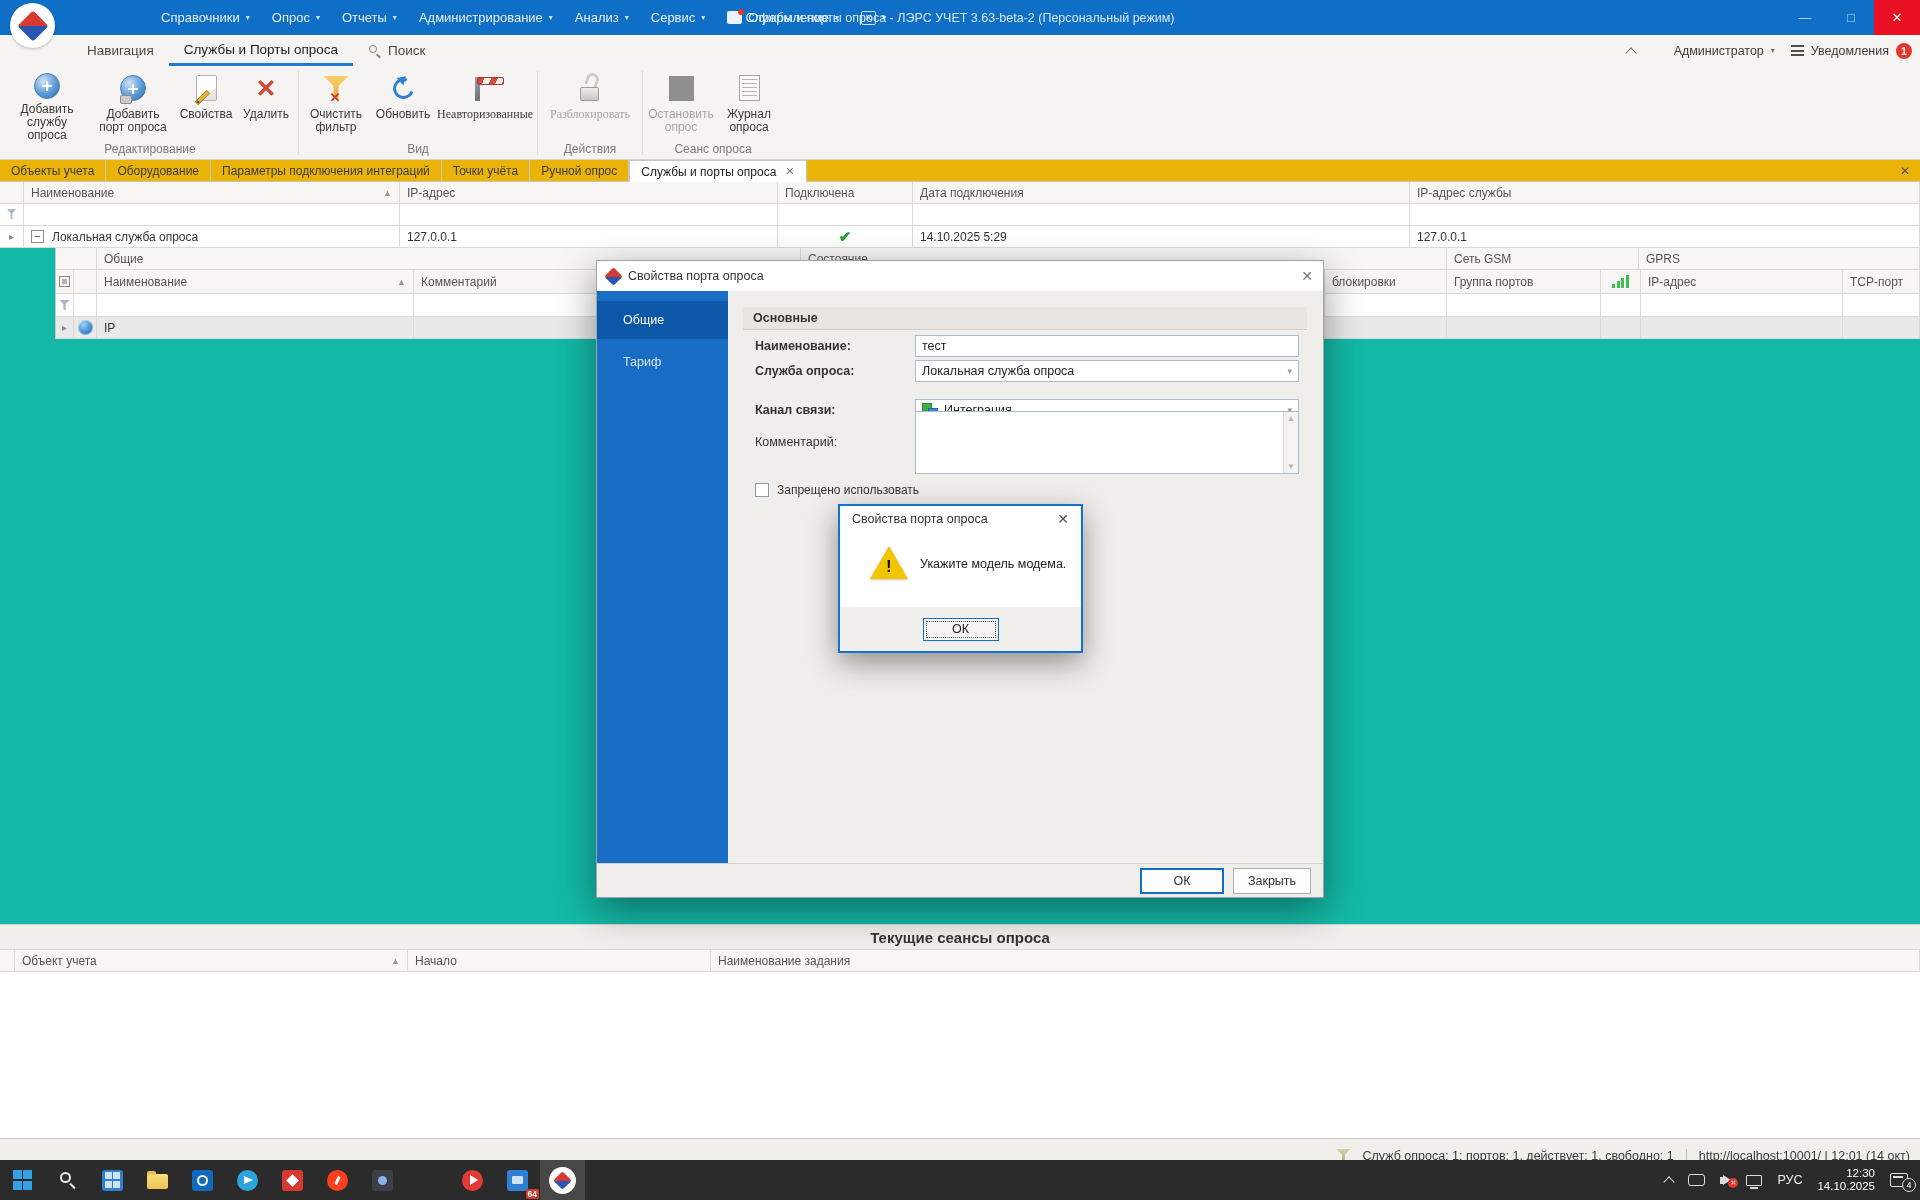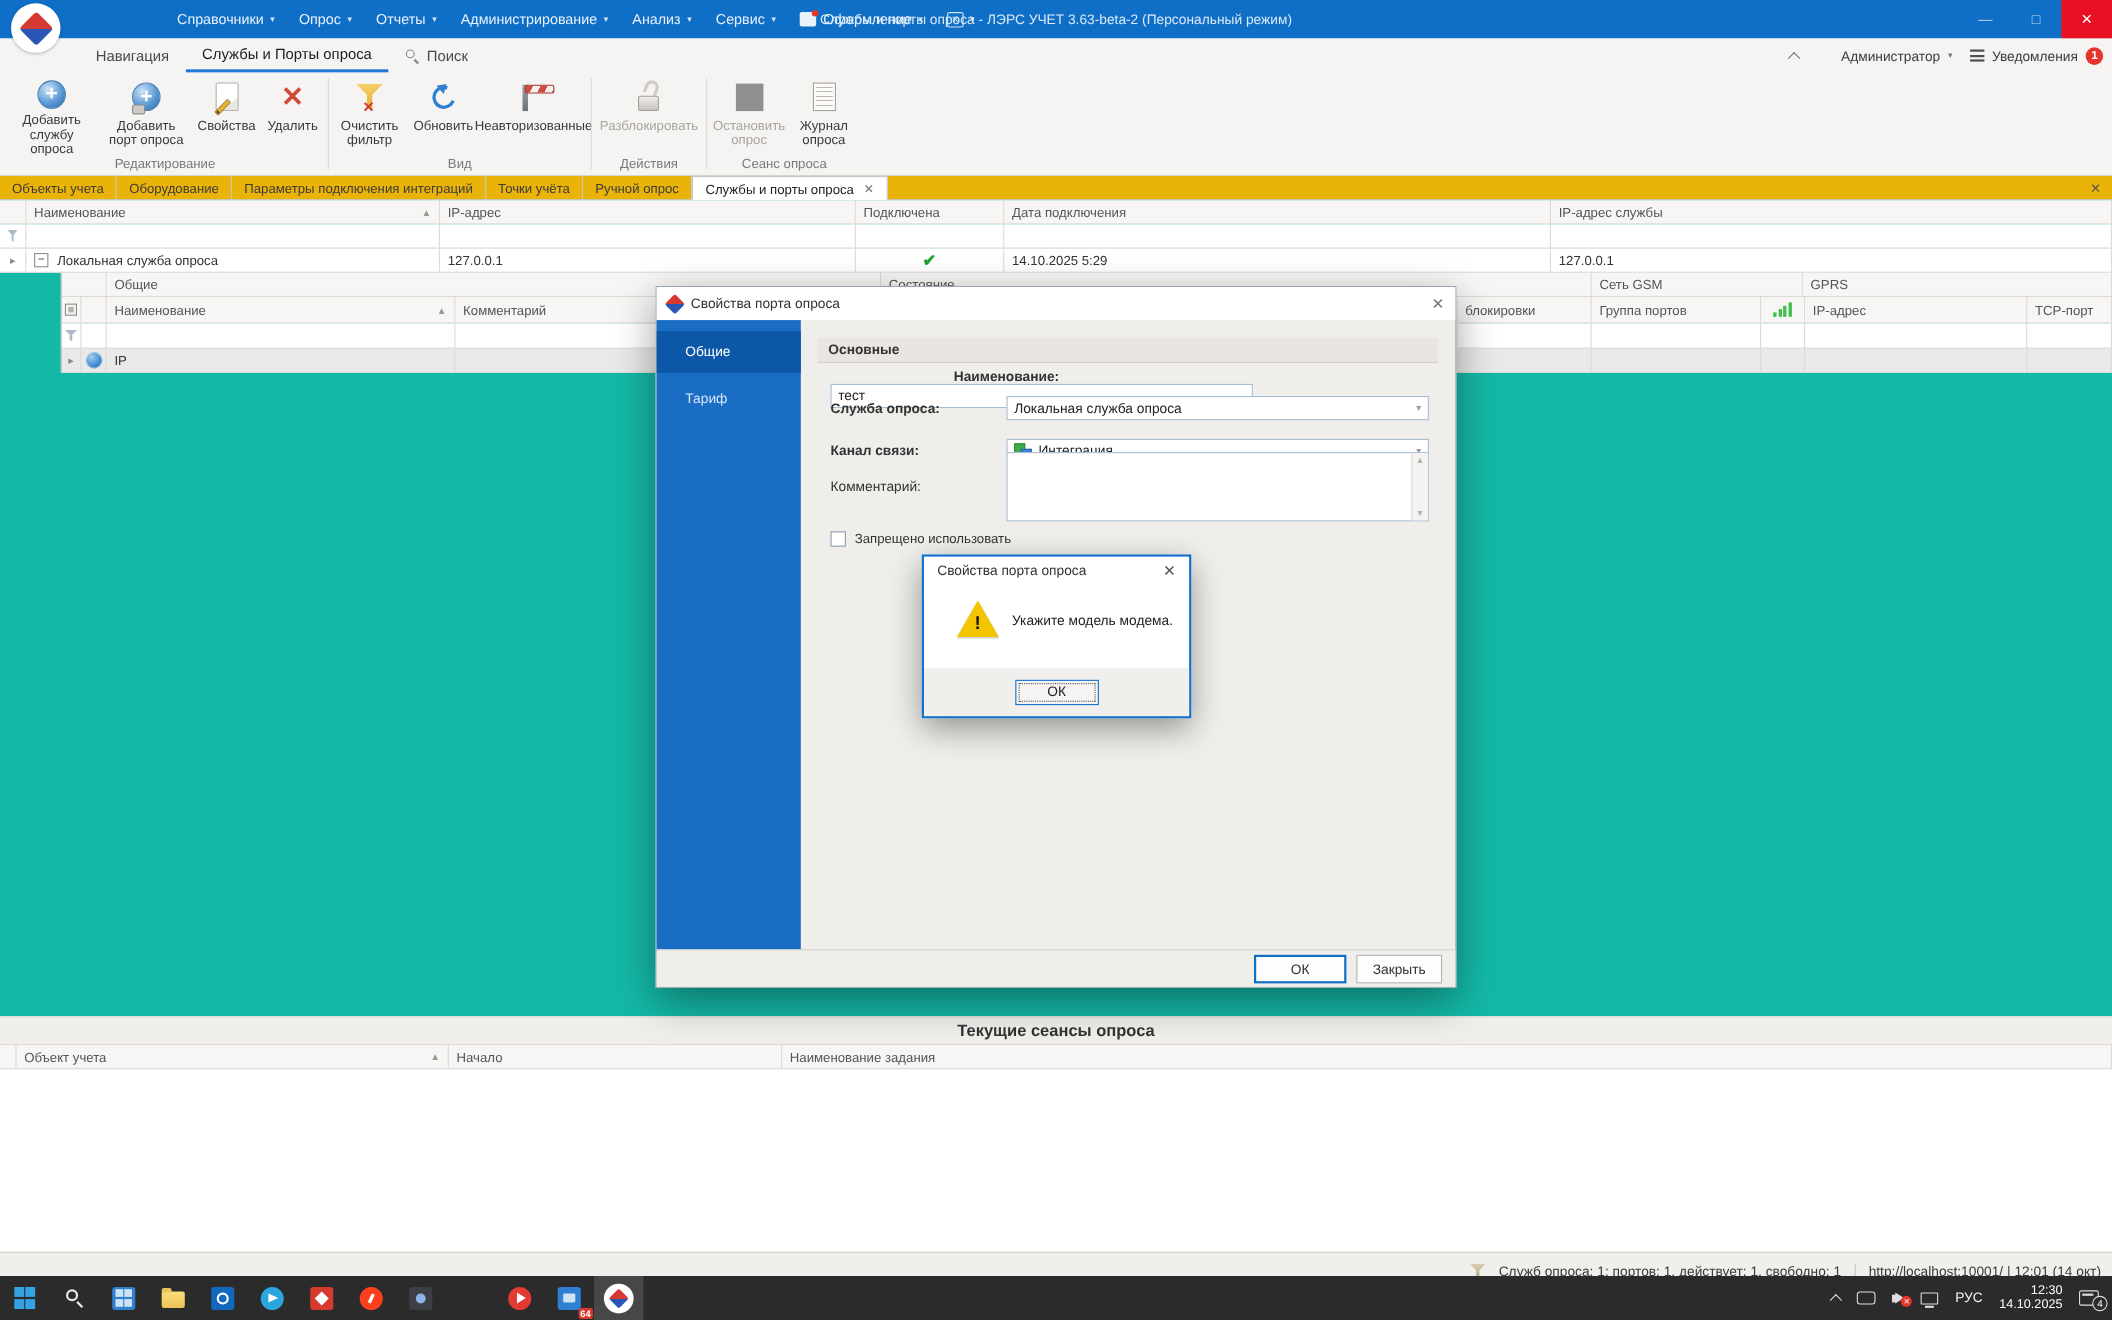--- a/index.html
+++ b/index.html
@@ -46,21 +46,21 @@
   .ribbon-body{position:absolute;top:66px;left:0;width:1920px;height:94px;background:#f5f4f2;
                border-bottom:1px solid #d8d5d1;display:flex;align-items:stretch;padding-left:4px;}
   .rgroup{display:flex;flex-direction:column;}
   .rg-btns{display:flex;height:76px;padding-top:2px;}
   .rg-label{text-align:center;color:#7a7a78;font-size:12px;height:16px;line-height:14px;}
   .rsep{width:1px;background:#ddd9d4;margin:5px 2px;}
   .rbtn{display:flex;flex-direction:column;align-items:center;padding:2px 4px 0;}
   .rbtn .ric{height:36px;display:flex;align-items:center;justify-content:center;position:relative;margin-bottom:2px;}
   .rbtn .rlabel{font-size:12px;line-height:13px;text-align:center;color:#3a3a3a;white-space:pre-line;}
   .rbtn.disabled .rlabel{color:#a8a5a1;}
-  .w84{width:86px;} .w70{width:72px;} .w58{width:60px;} .w68{width:70px;} .w96{width:100px;} .w62{width:64px;}
+  .w84{width:86px;} .w70{width:72px;} .w58{width:60px;} .w68{width:70px;} .w96{width:100px;font-family:Liberation Serif, serif;} .w62{width:64px;}
 
   .addc{width:26px;height:26px;border-radius:50%;border:1px solid #4a7fb5;color:#fff;font-size:19px;font-weight:700;
         background:radial-gradient(circle at 35% 30%,#cfe3f6,#5b9ad8 55%,#31679f);
         display:flex;align-items:center;justify-content:center;line-height:1;}
   .plug{position:absolute;right:14px;bottom:2px;width:12px;height:9px;background:#cdcac6;border:1px solid #8f8c88;border-radius:2px;}
   .sheet{width:21px;height:26px;background:linear-gradient(135deg,#fff 72%,#e8e6e2 72%);border:1px solid #b5b2ae;border-radius:2px;}
   .pencil{position:absolute;right:6px;bottom:6px;width:17px;height:5px;border:1px solid #a87f23;border-radius:1px;
           background:linear-gradient(90deg,#6b4a23 14%,#e5b12f 14%);transform:rotate(-45deg);}
   .bigx{font-size:25px;font-weight:700;color:#d0483a;line-height:1;}
   .funnel{width:25px;height:24px;background:linear-gradient(#f8d06a,#e8a93c);
@@ -721,21 +721,21 @@
       <span class="ldiam"></span>
       <span>Свойства порта опроса</span>
       <span class="dlg-close">✕</span>
     </div>
     <div class="dlg-side">
       <div class="dnav active" style="margin-top:10px">Общие</div>
       <div class="dnav" style="margin-top:4px">Тариф</div>
     </div>
     <div class="dlg-content">
       <div class="secstrip">Основные</div>
-      <div class="frow" style="left:27px;top:44px;flex-direction:column;">
+      <div class="frow" style="left:27px;top:44px;">
         <span class="flabel b">Наименование:</span>
         <input class="finput" value="тест" style="">
       </div>
       <div class="frow" style="left:27px;top:69px;">
         <span class="flabel b">Служба опроса:</span>
         <div class="fcombo">
           <span>Локальная служба опроса</span>
           <span class="cv">▾</span>
         </div>
       </div>

